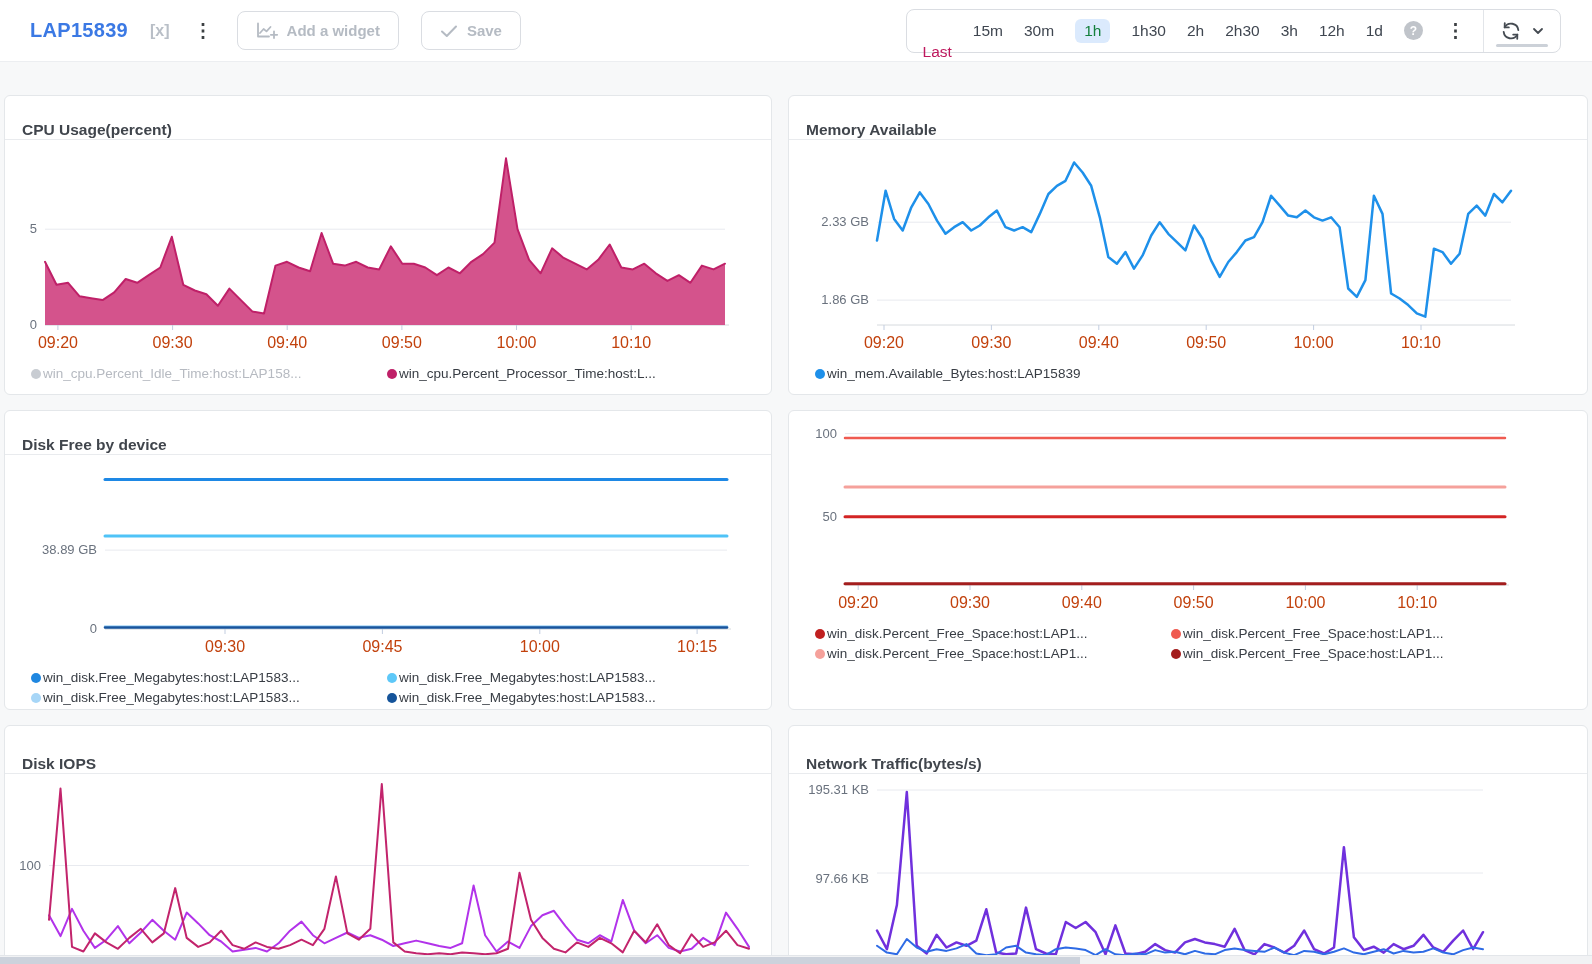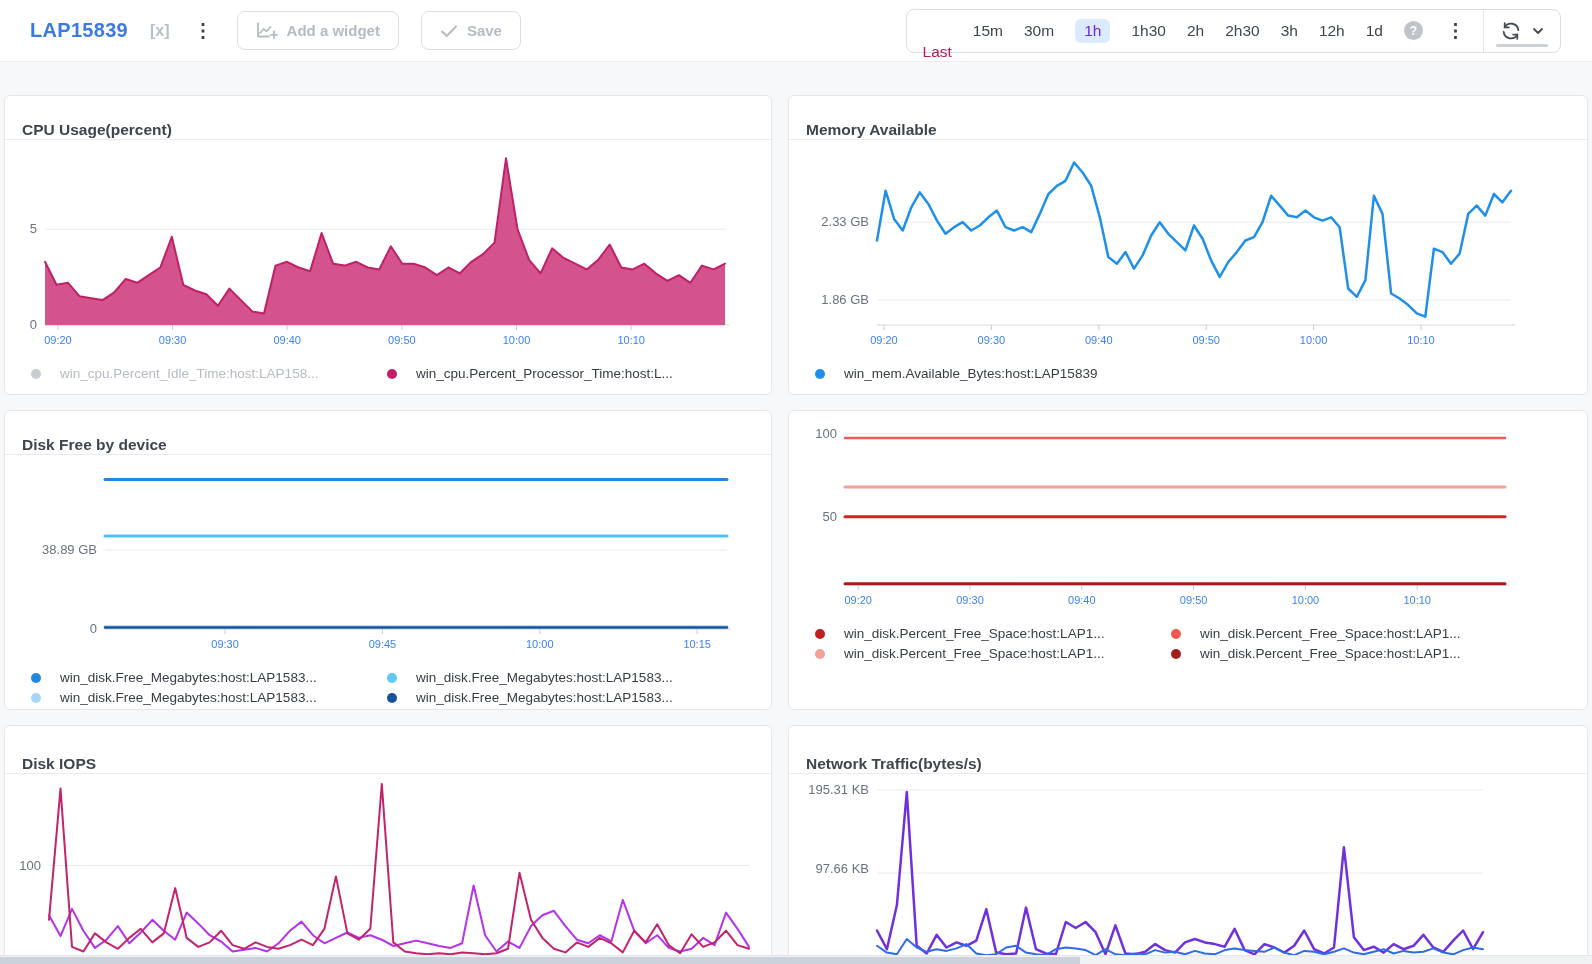--- a/index.html
+++ b/index.html
@@ -15,43 +15,43 @@
   .ghost-btn { display:flex; align-items:center; gap:9px; height:39px; padding:0 18px;
                background:#fff; border:1px solid #dadde2; border-radius:8px;
                font-size:15px; font-weight:600; color:#b5bbc3; cursor:pointer;
                font-family:"Liberation Sans", sans-serif; }
   
   .range-bar { display:flex; align-items:center; height:44px; border:1px solid #dadde2;
                border-radius:8px; background:#fff; font-size:15.5px; color:#3f4650; }
   .range-opts { display:flex; align-items:center; gap:21px; padding:0 16px; }
   .last { color:#be185d;margin-top:43px; }
   .opt { cursor:pointer; font-weight:500; color:#3f4650; }
-  .opt.active { color:#6d28d9; background:#dbeafd; padding:3px 9px; border-radius:6px; }
+  .opt.active { color:#15803d; background:#dbeafd; padding:3px 9px; border-radius:6px; }
   .help { width:19px; height:19px; border-radius:50%; background:#c0c4ca; color:#fff;
           font-size:12px; font-weight:700; display:flex; align-items:center; justify-content:center; cursor:pointer; }
   .vdiv { width:1px; align-self:stretch; background:#e2e5e9; }
   .refresh-wrap { position:relative; display:flex; align-items:center; gap:10px; padding:0 16px; cursor:pointer; height:100%; }
   .refresh-underline { position:absolute; left:12px; right:12px; bottom:5px; height:3px; background:#ccd1d8; border-radius:2px; }
   
   main { padding:33px 4px 0; display:grid; grid-template-columns:768px 800px;
          grid-template-rows:300px 300px 270px; gap:15px 16px; }
   .card { background:#fff; border:1px solid #e4e7ea; border-radius:6px; overflow:hidden; }
   .card-h { height:44px; display:flex; align-items:flex-end; padding:0 17px;
             border-bottom:1px solid #e9ebee; }
   .card-h.tall { height:48px; }
   .card-h span { font-size:15.5px; font-weight:700; color:#40454c; }
   .plot { position:relative; width:100%; }
   .plot.r1 { height:220px; }
   .plot.r2 { height:209px; }
   .plot.r3 { height:190px; }
   .plot svg { position:absolute; top:1px; left:0; }
   .ytick { position:absolute; font-size:13px; color:#6a727e; text-align:right; white-space:nowrap; height:18px; line-height:18px; }
-  .xtick { position:absolute; transform:translateX(-50%); font-size:11px; color:#3b82f6; white-space:nowrap; }
+  .xtick { position:absolute; transform:translateX(-50%); font-size:16px; color:#c2410c; white-space:nowrap; }
   .legend { display:grid; grid-template-columns:356px 1fr; row-gap:1px; padding:4px 0 0 26px; }
-  .lg-item { display:flex; align-items:center; gap:19px; height:19px; cursor:pointer; }
+  .lg-item { display:flex; align-items:center; gap:2px; height:19px; cursor:pointer; }
   .dot { width:10px; height:10px; border-radius:50%; flex:none; }
   .lg-label { font-size:13.5px; color:#383d44; white-space:nowrap; }
   .lg-item.off .lg-label { color:#b6bac1; }
   
   .hscroll { position:fixed; left:0; bottom:0; width:1592px; height:9px; background:#f1f2f4; border-top:1px solid #e3e6ea; }
   .hscroll .thumb { position:absolute; left:0; top:1px; height:7px; width:1080px; background:#ccd2dc; }
 </style>
 </head>
 <body>
 
@@ -299,20 +299,20 @@
       <span>Network Traffic(bytes/s)</span>
     </div>
     <div class="plot r3">
         <svg width="798" height="187">
           <line x1="88" x2="694" y1="15.0" y2="15.0" stroke="#e8eaef" stroke-width="1"></line>
           <line x1="88" x2="694" y1="98.0" y2="98.0" stroke="#e8eaef" stroke-width="1"></line>
           <polyline points="88.0,155.5 97.9,174.2 107.9,130.0 117.8,17.0 127.7,170.8 137.7,178.5 147.6,159.8 157.5,172.5 167.5,167.4 177.4,170.8 187.3,165.7 197.3,134.3 207.2,177.6 217.1,179.3 227.1,178.5 237.0,132.6 247.0,174.2 256.9,178.5 266.8,179.3 276.8,147.0 286.7,153.0 296.6,147.0 306.6,157.2 316.5,179.3 326.4,150.4 336.4,178.5 346.3,179.3 356.2,176.8 366.2,169.1 376.1,175.1 386.0,177.6 396.0,167.4 405.9,164.0 415.8,167.4 425.8,169.1 435.7,171.7 445.6,153.8 455.6,175.1 465.5,179.3 475.4,169.1 485.4,172.5 495.3,177.6 505.2,170.8 515.2,155.5 525.1,174.2 535.0,178.5 545.0,172.5 554.9,72.2 564.9,162.3 574.8,175.1 584.7,171.7 594.7,177.6 604.6,169.1 614.5,174.2 624.5,170.8 634.4,159.8 644.3,172.5 654.3,176.8 664.2,165.7 674.1,155.5 684.1,174.2 694.0,157.2" fill="none" stroke="#7030dd" stroke-width="2.5" stroke-linejoin="round" stroke-linecap="round"></polyline>
           <polyline points="88.0,170.8 97.9,177.6 107.9,179.3 117.8,164.0 127.7,172.5 137.7,176.8 147.6,174.2 157.5,175.9 167.5,173.4 177.4,169.1 187.3,178.5 197.3,180.2 207.2,179.3 217.1,172.5 227.1,170.8 237.0,177.6 247.0,179.3 256.9,180.2 266.8,174.2 276.8,172.5 286.7,173.4 296.6,175.1 306.6,180.2 316.5,174.2 326.4,179.3 336.4,180.2 346.3,178.5 356.2,179.3 366.2,175.1 376.1,177.6 386.0,176.8 396.0,179.3 405.9,175.9 415.8,178.5 425.8,179.3 435.7,175.1 445.6,173.4 455.6,175.1 465.5,175.9 475.4,176.8 485.4,172.5 495.3,177.6 505.2,180.2 515.2,175.9 525.1,176.8 535.0,179.3 545.0,176.8 554.9,173.4 564.9,177.6 574.8,179.3 584.7,176.8 594.7,174.2 604.6,178.5 614.5,175.9 624.5,177.6 634.4,176.8 644.3,173.4 654.3,177.6 664.2,179.3 674.1,175.1 684.1,172.5 694.0,174.2" fill="none" stroke="#2e6be5" stroke-width="2" stroke-linejoin="round" stroke-linecap="round"></polyline>
         </svg>
         <div class="ytick" style="right: 718px; top: 7.03235px;">195.31 KB</div>
-        <div class="ytick" style="right: 718px; top: 86px;">97.66 KB</div>
+        <div class="ytick" style="right: 718px; top: 96px;">97.66 KB</div>
       </div>
   </section>
 </main>
 
 <div class="hscroll">
   <div class="thumb"></div>
 </div>
 
 </body></html>

